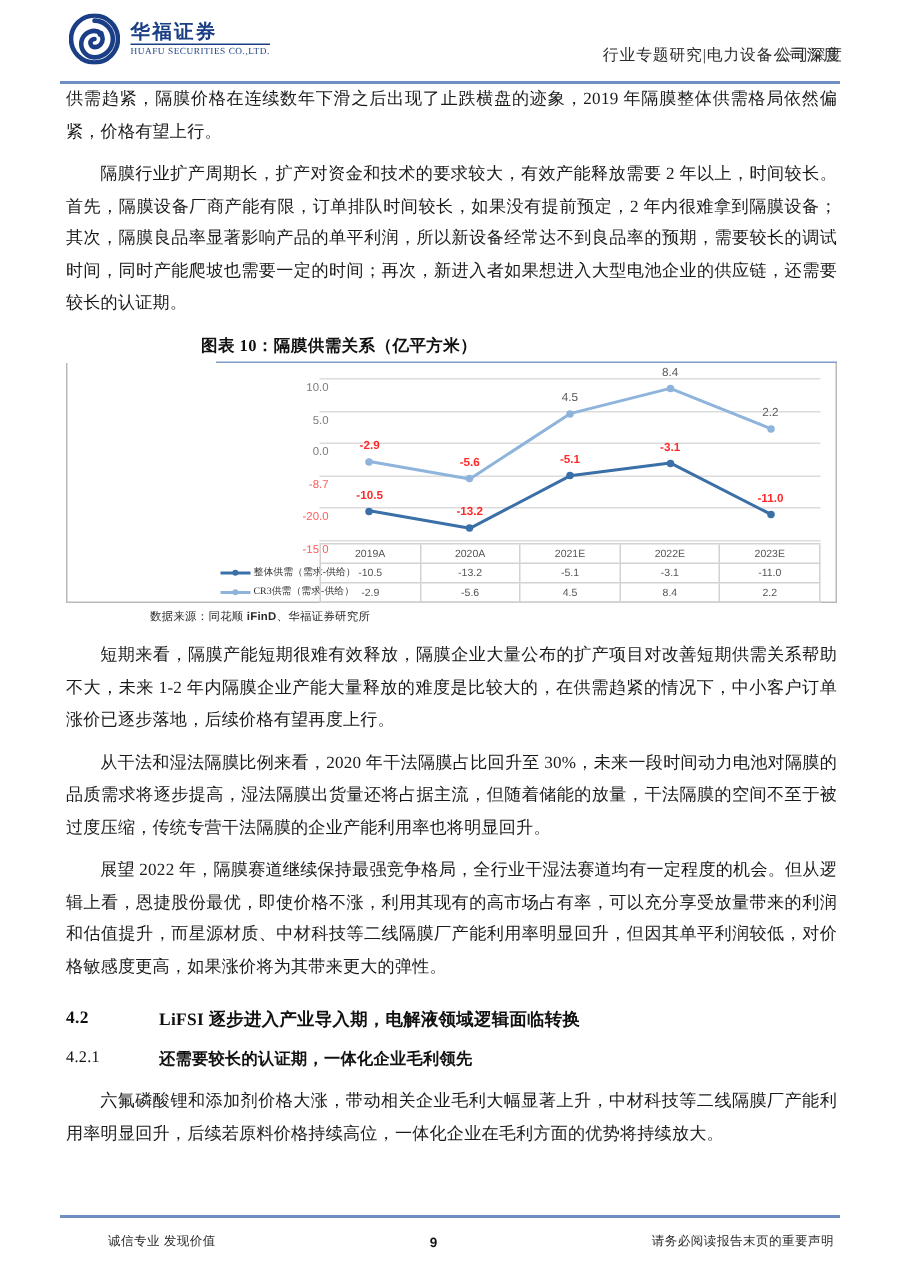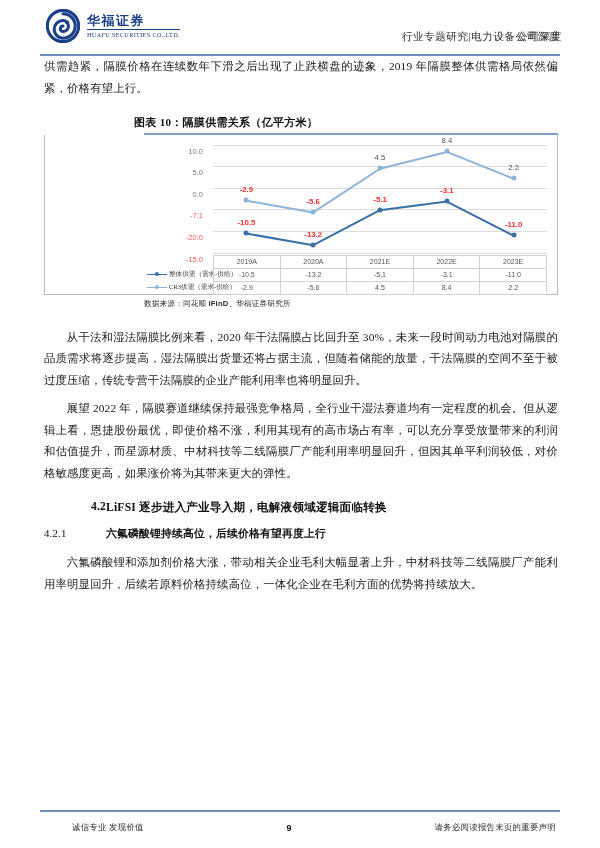--- a/index.html
+++ b/index.html
@@ -148,21 +148,21 @@
   }
   .plot-area {
     position: absolute;
     left: 68px;
     right: 4px;
     top: 6px;
     height: 108px;
   }
   .ylabels {
     position: absolute;
-    left: 0;
+    left: 16px;
     top: 6px;
     width: 64px;
     height: 108px;
   }
   .ylabel {
     position: absolute;
     right: 6px;
     transform: translateY(-50%);
     font-family: "Liberation Sans", "DejaVu Sans", sans-serif;
     font-size: 7.6px;
@@ -264,38 +264,38 @@
     display: flex;
     align-items: center;
     justify-content: center;
     font-size: 7px;
     color: #555;
     box-sizing: border-box;
   }
   .source-note {
     font-size: 7.6px;
     color: #2a2a2a;
-    margin-left: 100px;
+    margin-left: 56px;
     padding-top: 4px;
     letter-spacing: 0.2px;
   }
   .source-note .ifind {
     font-family: "Liberation Sans", "DejaVu Sans", sans-serif;
     font-weight: bold;
   }
   
   .h2 {
     display: flex;
     font-size: 11.6px;
     font-weight: bold;
     color: #111;
     margin: 0;
     letter-spacing: 0.2px;
   }
-  .h2 .num { width: 62px; flex: none; text-align: right; }
+  .h2 .num { width: 62px; flex: none; }
   .h3 {
     display: flex;
     font-size: 10.8px;
     font-weight: bold;
     color: #111;
     margin: 0;
     letter-spacing: 0.2px;
   }
   .h3 .num { width: 62px; flex: none; font-weight: normal; }
   
@@ -356,33 +356,34 @@
     <div class="header-right">
       <span>行业专题研究|电力设备</span><span class="overlap"><span class="under">公司深度</span><span class="over">公司深度</span></span>
     </div>
     <div class="header-rule"></div>
   </div>
 
   <div class="content">
 
     <p class="body-text cont">供需趋紧，隔膜价格在连续数年下滑之后出现了止跌横盘的迹象，2019 年隔膜整体供需格局依然偏紧，价格有望上行。</p>
     <div class="gap-sm"></div>
+    <p class="body-text">隔膜行业扩产周期长，扩产对资金和技术的要求较大，有效产能释放需要 2 年以上，时间较长。首先，隔膜设备厂商产能有限，订单排队时间较长，如果没有提前预定，2 年内很难拿到隔膜设备；其次，隔膜良品率显著影响产品的单平利润，所以新设备经常达不到良品率的预期，需要较长的调试时间，同时产能爬坡也需要一定的时间；再次，新进入者如果想进入大型电池企业的供应链，还需要较长的认证期。</p>
 
     <div class="figure">
       <div class="figure-title">图表 10：隔膜供需关系（亿平方米）</div>
       <div class="figure-title-rule"></div>
 
       <div class="chart-box">
         <div class="chart-inner">
 
           <div class="ylabels" id="ylabels">
               <div class="ylabel" style="top: 6px;">10.0</div>
               <div class="ylabel" style="top: 27.6px;">5.0</div>
               <div class="ylabel" style="top: 49.2px;">0.0</div>
-              <div class="ylabel neg" style="top: 70.8px;">-7.1</div>
+              <div class="ylabel neg" style="top: 70.8px;">-8.7</div>
               <div class="ylabel neg" style="top: 92.4px;">-20.0</div>
               <div class="ylabel neg" style="top: 114px;">-15.0</div>
             </div>
           <div class="plot-area" id="plot">
               <div class="gridline" style="top: 0px;"></div>
               <div class="gridline" style="top: 21.6px;"></div>
               <div class="gridline" style="top: 43.2px;"></div>
               <div class="gridline" style="top: 64.8px;"></div>
               <div class="gridline" style="top: 86.4px;"></div>
               <div class="gridline" style="top: 108px;"></div>
@@ -457,34 +458,35 @@
 
         </div>
       </div>
 
       <div class="source-note">
         <span>数据来源：同花顺 </span><span class="ifind">iFinD</span><span>、华福证券研究所</span>
       </div>
     </div>
 
     <div class="gap-md"></div>
+    <p class="body-text">短期来看，隔膜产能短期很难有效释放，隔膜企业大量公布的扩产项目对改善短期供需关系帮助不大，未来 1-2 年内隔膜企业产能大量释放的难度是比较大的，在供需趋紧的情况下，中小客户订单涨价已逐步落地，后续价格有望再度上行。</p>
     <div class="gap-sm"></div>
     <p class="body-text">从干法和湿法隔膜比例来看，2020 年干法隔膜占比回升至 30%，未来一段时间动力电池对隔膜的品质需求将逐步提高，湿法隔膜出货量还将占据主流，但随着储能的放量，干法隔膜的空间不至于被过度压缩，传统专营干法隔膜的企业产能利用率也将明显回升。</p>
     <div class="gap-sm"></div>
     <p class="body-text">展望 2022 年，隔膜赛道继续保持最强竞争格局，全行业干湿法赛道均有一定程度的机会。但从逻辑上看，恩捷股份最优，即使价格不涨，利用其现有的高市场占有率，可以充分享受放量带来的利润和估值提升，而星源材质、中材科技等二线隔膜厂产能利用率明显回升，但因其单平利润较低，对价格敏感度更高，如果涨价将为其带来更大的弹性。</p>
 
     <div style="height:16px"></div>
     <div class="h2">
       <span class="num">4.2</span>
       <span>LiFSI 逐步进入产业导入期，电解液领域逻辑面临转换</span>
     </div>
     <div style="height:12px"></div>
     <div class="h3">
       <span class="num">4.2.1</span>
-      <span>六氟磷酸锂持续高位，后续价格有望再度上行</span>
+      <span>还需要较长的认证期，一体化企业毛利领先</span>
     </div>
     <div style="height:11px"></div>
     <p class="body-text">六氟磷酸锂和添加剂价格大涨，带动相关企业毛利大幅显著上升，中材科技等二线隔膜厂产能利用率明显回升，后续若原料价格持续高位，一体化企业在毛利方面的优势将持续放大。</p>
 
   </div>
 
   <div class="footer">
     <div class="footer-rule"></div>
     <div class="footer-row">
       <div class="footer-left">诚信专业  发现价值</div>

